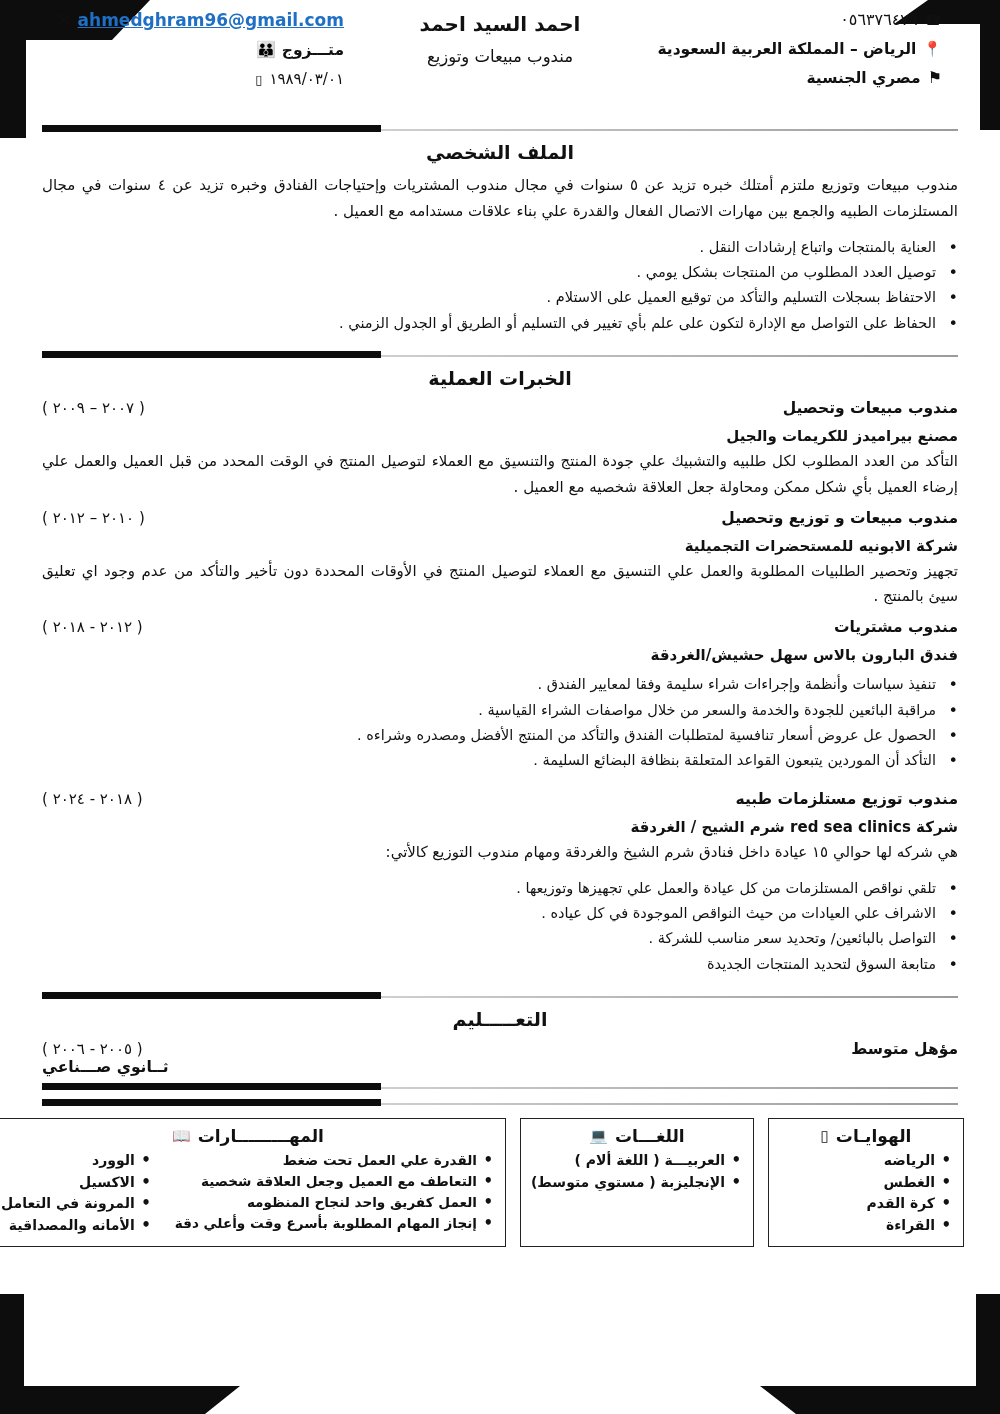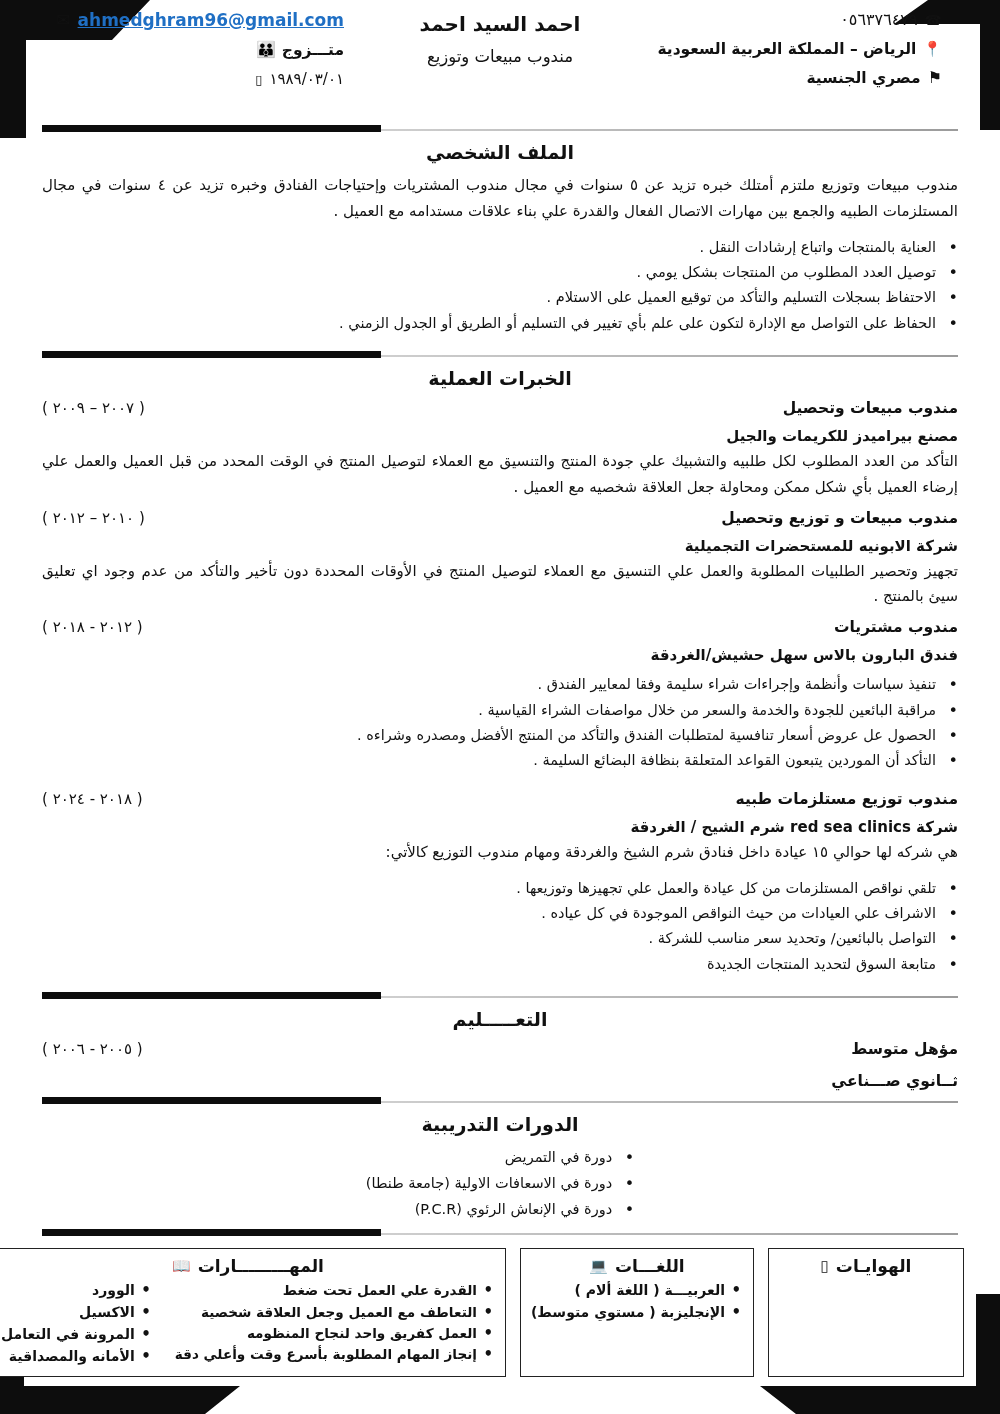--- a/index.html
+++ b/index.html
@@ -116,21 +116,21 @@
   .job-company{
     font-size:15px;font-weight:bold;color:#111;text-align:right;
     margin:10px 0 4px 0;
   }
   .job-company .ltr{direction:ltr;unicode-bidi:embed;display:inline-block;}
 
   
   .edu-row{display:flex;justify-content:space-between;align-items:baseline;margin:8px 0 0 0;}
   .edu-degree{font-size:15.5px;font-weight:bold;color:#111;}
   .edu-years{font-size:15px;color:#111;direction:ltr;unicode-bidi:embed;letter-spacing:1px;}
-  .edu-school{font-size:15.5px;font-weight:bold;color:#111;text-align:right;margin-top:14px;letter-spacing:1px;}
+  .edu-school{font-size:15.5px;font-weight:bold;color:#111;text-align:left;letter-spacing:1px;}
 
   
   .courses{display:flex;justify-content:center;margin-top:2px;}
   .courses ul{list-style:none;margin:0;padding:0;display:inline-block;}
   .courses li{
     font-size:14.5px;line-height:1.78;color:#111;position:relative;padding-right:22px;text-align:right;white-space:nowrap;
   }
   .courses li::before{content:"\2022";position:absolute;right:0;top:-1px;font-size:16px;}
 
   
@@ -309,45 +309,41 @@
         <span class="edu-years">( ٢٠٠٥ - ٢٠٠٦ )</span>
       </div>
       <div class="edu-school">ثــانوي صـــناعي</div>
     </div>
 
     <div class="divider">
       <div class="gray"></div>
         <div class="black"></div>
     </div>
 
-    <div>
-      <div class="sec-title">الدورات التدريبية</div>
-      <div class="courses">
-        <ul>
-          <li>دورة في التمريض</li>
-          <li>دورة في الاسعافات الاولية (جامعة طنطا)</li>
-          <li>دورة في الإنعاش الرئوي (P.C.R)</li>
-        </ul>
-      </div>
-    </div>
 
     <div class="divider">
       <div class="gray"></div>
         <div class="black"></div>
     </div>
 
   </div>
 
   <div class="boxes">
 
     <div class="box hobbies">
       <div class="box-title">
         <span>الهوايـات</span>
         <span class="ico">▯</span>
       </div>
+      <ul>
+        <li>الرياضه</li>
+        <li>الغطس</li>
+        <li>كرة القدم</li>
+        <li>القراءة</li>
+      </ul>
     </div>
 
     <div class="box langs">
       <div class="box-title">
         <span>اللغـــات</span>
         <span class="ico">💻</span>
       </div>
       <ul>
         <li>العربيـــة ( اللغة ألام )</li>
         <li>الإنجليزبة ( مستوي متوسط)</li>

